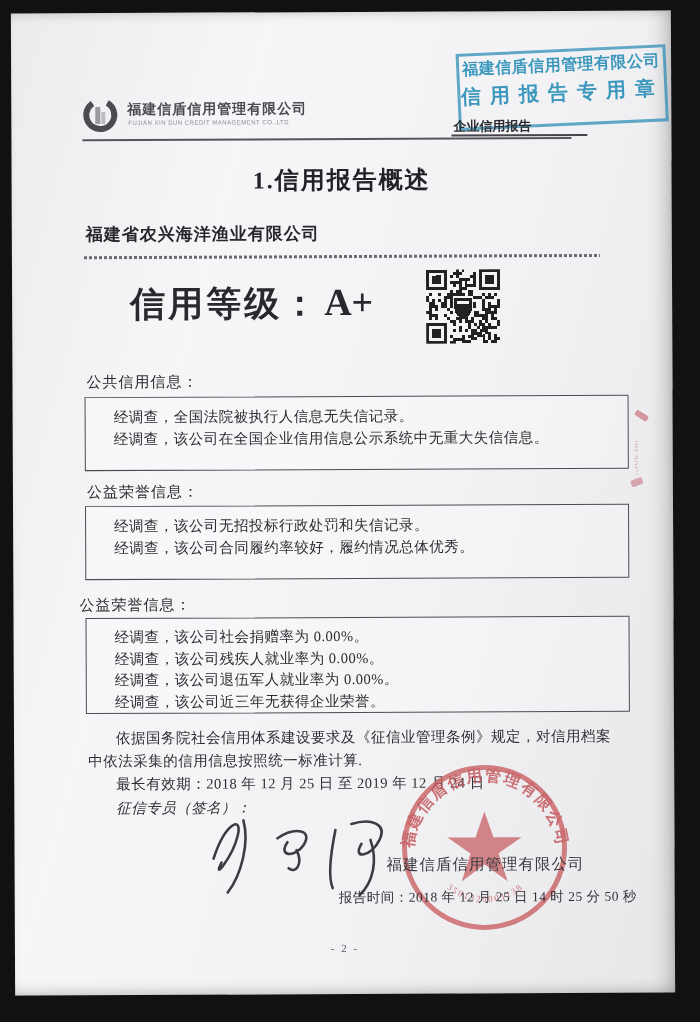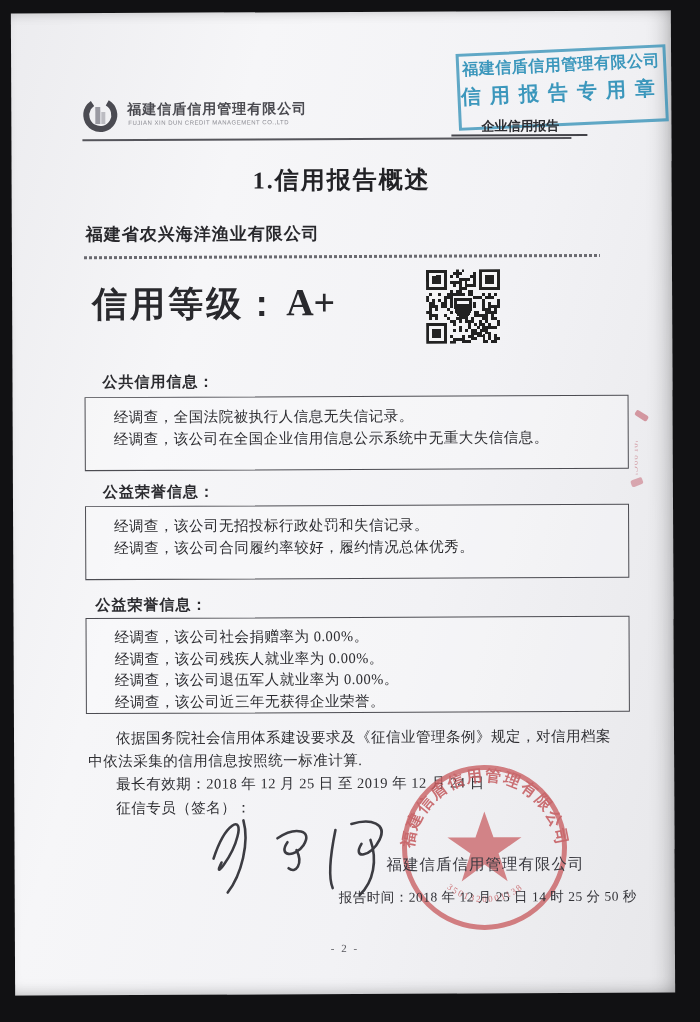--- a/index.html
+++ b/index.html
@@ -24,47 +24,47 @@
   .header-rule{left:71px;top:126px;width:489px;height:2px;background:#55555b;}
   .corner-stamp{
     left:446px;top:38px;width:204px;height:68px;
     border:3px solid rgba(42,140,180,.80);
     transform:rotate(-2.4deg);
     color:#2d90b8;text-align:center;
     padding-top:3px;opacity:.92;
   }
   .corner-stamp .l1{font-size:16px;font-weight:bold;letter-spacing:.5px;white-space:nowrap;}
   .corner-stamp .l2{font-size:20px;font-weight:bold;letter-spacing:9px;white-space:nowrap;margin-top:3px;}
-  .report-type{left:442px;top:106px;width:134px;text-align:center;font-size:13px;font-weight:bold;color:#2c2c30;}
+  .report-type{left:442px;top:106px;width:134px;font-size:13px;font-weight:bold;color:#2c2c30;}
   .report-type-underline{left:440px;top:123px;width:136px;height:2px;background:#44444a;}
   
   .doc-title{left:0;top:152px;width:660px;text-align:center;font-size:24px;font-weight:bold;letter-spacing:2px;color:#222226;}
   .subject-company{left:74px;top:210px;font-size:17px;font-weight:bold;letter-spacing:1px;color:#28282c;}
   .dashed-rule{left:72px;top:243px;width:516px;height:3px;
     background:repeating-linear-gradient(90deg,#6a6a70 0 3px,transparent 3px 5px);}
   
   .rating-line{left:80px;top:268px;height:60px;white-space:nowrap;}
-  .rating-label{font-size:35px;font-weight:bold;letter-spacing:3px;color:#29292d;}
+  .rating-label{font-size:35px;font-weight:bold;letter-spacing:3px;color:#29292d;margin-left:38px;}
   .rating-grade{font-size:38px;font-weight:bold;color:#29292d;font-family:"Liberation Serif","DejaVu Serif",serif;}
   .qr{left:414px;top:258px;width:74px;height:74px;}
   
-  .sec-label{font-size:15px;font-weight:bold;letter-spacing:1px;color:#2b2b2f;margin-left:16px;}
+  .sec-label{font-size:15px;font-weight:normal;letter-spacing:1px;color:#2b2b2f;}
   .sec-box{border:1.5px solid #4c4c52;width:514px;background:rgba(255,255,255,.25);}
   .sec-box .line{font-size:14.5px;line-height:21.5px;letter-spacing:.5px;color:#2d2d31;white-space:nowrap;}
   #sec1-label{left:74px;top:360px;}
   #sec1-box{left:72px;top:384px;height:63px;padding:9px 0 0 28px;}
   #sec2-label{left:74px;top:470px;}
   #sec2-box{left:72px;top:493px;height:63px;padding:9px 0 0 28px;}
   #sec3-label{left:66px;top:583px;}
   #sec3-box{left:72px;top:605px;height:86px;padding:8px 0 0 28px;}
   
   .basis-1{left:102px;top:716px;font-size:14.5px;letter-spacing:.5px;white-space:nowrap;}
   .basis-2{left:74px;top:739px;font-size:14.5px;letter-spacing:.5px;white-space:nowrap;}
   .validity{left:102px;top:762px;font-size:14.5px;letter-spacing:.5px;white-space:nowrap;}
-  .signer{left:102px;top:786px;font-size:14.5px;letter-spacing:.5px;white-space:nowrap;}
+  .signer{left:102px;top:786px;font-size:14.5px;letter-spacing:.5px;white-space:nowrap;font-style:italic;}
   .signature-svg{left:185px;top:788px;width:210px;height:105px;}
   .seal-svg{left:378px;top:744px;width:185px;height:185px;opacity:.88;}
   .issuer-company{left:372px;top:843px;font-size:15.5px;letter-spacing:1px;color:#3a3a40;white-space:nowrap;}
   .report-time{left:324px;top:877px;font-size:13.5px;letter-spacing:.5px;color:#333338;white-space:nowrap;}
   .page-num{left:0;top:930px;width:660px;text-align:center;font-size:11px;color:#55555b;letter-spacing:2px;}
   
   .bleed-1{left:622px;top:402px;width:14px;height:6px;background:rgba(190,80,95,.55);transform:rotate(32deg);border-radius:2px;}
   .bleed-2{left:622px;top:430px;width:5px;height:52px;color:rgba(185,75,90,.5);font-size:9px;writing-mode:vertical-rl;letter-spacing:1px;overflow:hidden;}
   .bleed-3{left:618px;top:468px;width:12px;height:7px;background:rgba(190,80,95,.45);transform:rotate(-20deg);border-radius:2px;}
 </style>

